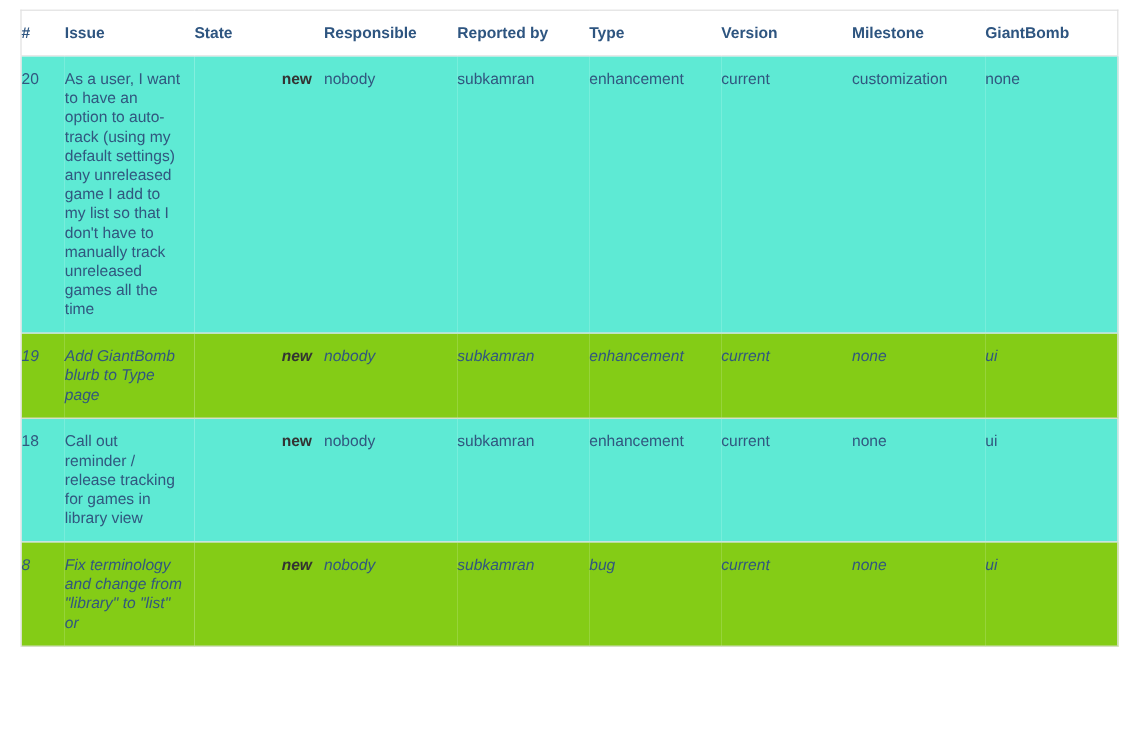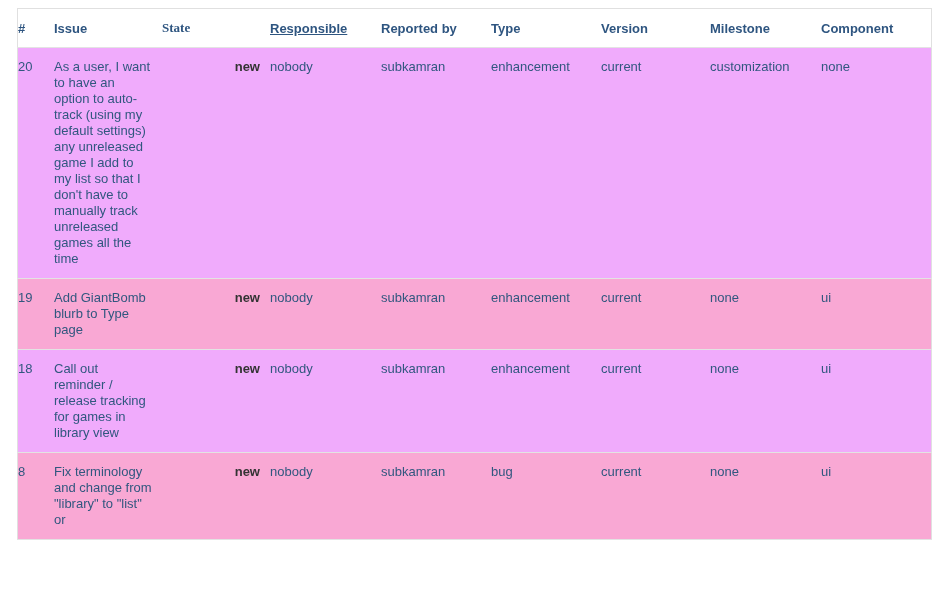--- a/index.html
+++ b/index.html
@@ -46,42 +46,43 @@
     white-space: nowrap;
   }
 
   table.issues tbody td {
     vertical-align: top;
     padding: 11px 10px 11px 0;
     border-bottom: 1px solid #e3e3e3;
     font-size: 13px;
     line-height: 16px;
     color: #31577f;
-    background: #f0abfc;
+    background: #5eead4;
   }
 
   table.issues tbody tr.odd td {
-    background: #f9a8d4;
+    background: #84cc16;
+    font-style: italic;
   }
 
   
   .col-id        { width: 36px;  padding-left: 11px; }
   .col-issue     { width: 108px; padding-left: 6px;  }
   .col-state     { width: 108px; padding-left: 6px; text-align: right;  }
   .col-resp      { width: 111px; padding-left: 6px;  }
   .col-reporter  { width: 110px; padding-left: 6px;  }
   .col-type      { width: 110px; padding-left: 6px;  }
   .col-version   { width: 109px; padding-left: 6px;  }
   .col-milestone { width: 111px; padding-left: 6px;  }
   .col-component { width: 110px; padding-left: 6px;  }
 
   thead th.col-id        { padding-left: 11px; }
   thead th.col-issue     { padding-left: 6px; }
-  thead th.col-state     { padding-left: 6px; font-family: Liberation Serif, serif; }
-  thead th.col-resp      { padding-left: 6px; text-decoration: underline; }
+  thead th.col-state     { padding-left: 6px; }
+  thead th.col-resp      { padding-left: 6px; }
   thead th.col-reporter  { padding-left: 6px; }
   thead th.col-type      { padding-left: 6px; }
   thead th.col-version   { padding-left: 6px; }
   thead th.col-milestone { padding-left: 6px; margin-top: 46px; }
   thead th.col-component { padding-left: 6px; }
 
   .cell-id {
     color: #31577f;
     display: inline-block;
   }
@@ -112,21 +113,21 @@
     <thead>
       <tr>
         <th class="col-id"><a class="hdr-link" href="#">#</a></th>
         <th class="col-issue"><a class="hdr-link" href="#">Issue</a></th>
         <th class="col-state"><a class="hdr-link" href="#">State</a></th>
         <th class="col-resp"><a class="hdr-link" href="#">Responsible</a></th>
         <th class="col-reporter"><a class="hdr-link" href="#">Reported by</a></th>
         <th class="col-type"><a class="hdr-link" href="#">Type</a></th>
         <th class="col-version"><a class="hdr-link" href="#">Version</a></th>
         <th class="col-milestone"><a class="hdr-link" href="#">Milestone</a></th>
-        <th class="col-component"><a class="hdr-link" href="#">Component</a></th>
+        <th class="col-component"><a class="hdr-link" href="#">GiantBomb</a></th>
       </tr>
     </thead>
     <tbody>
 
       <tr>
         <td class="col-id"><span class="cell-id">20</span></td>
         <td class="col-issue">
             <a class="cell-link" href="#">As a user, I want to have an option to auto-track (using my default settings) any unreleased game I add to my list so that I don't have to manually track unreleased games all the time</a>
           </td>
         <td class="col-state"><span class="cell-state">new</span></td>

